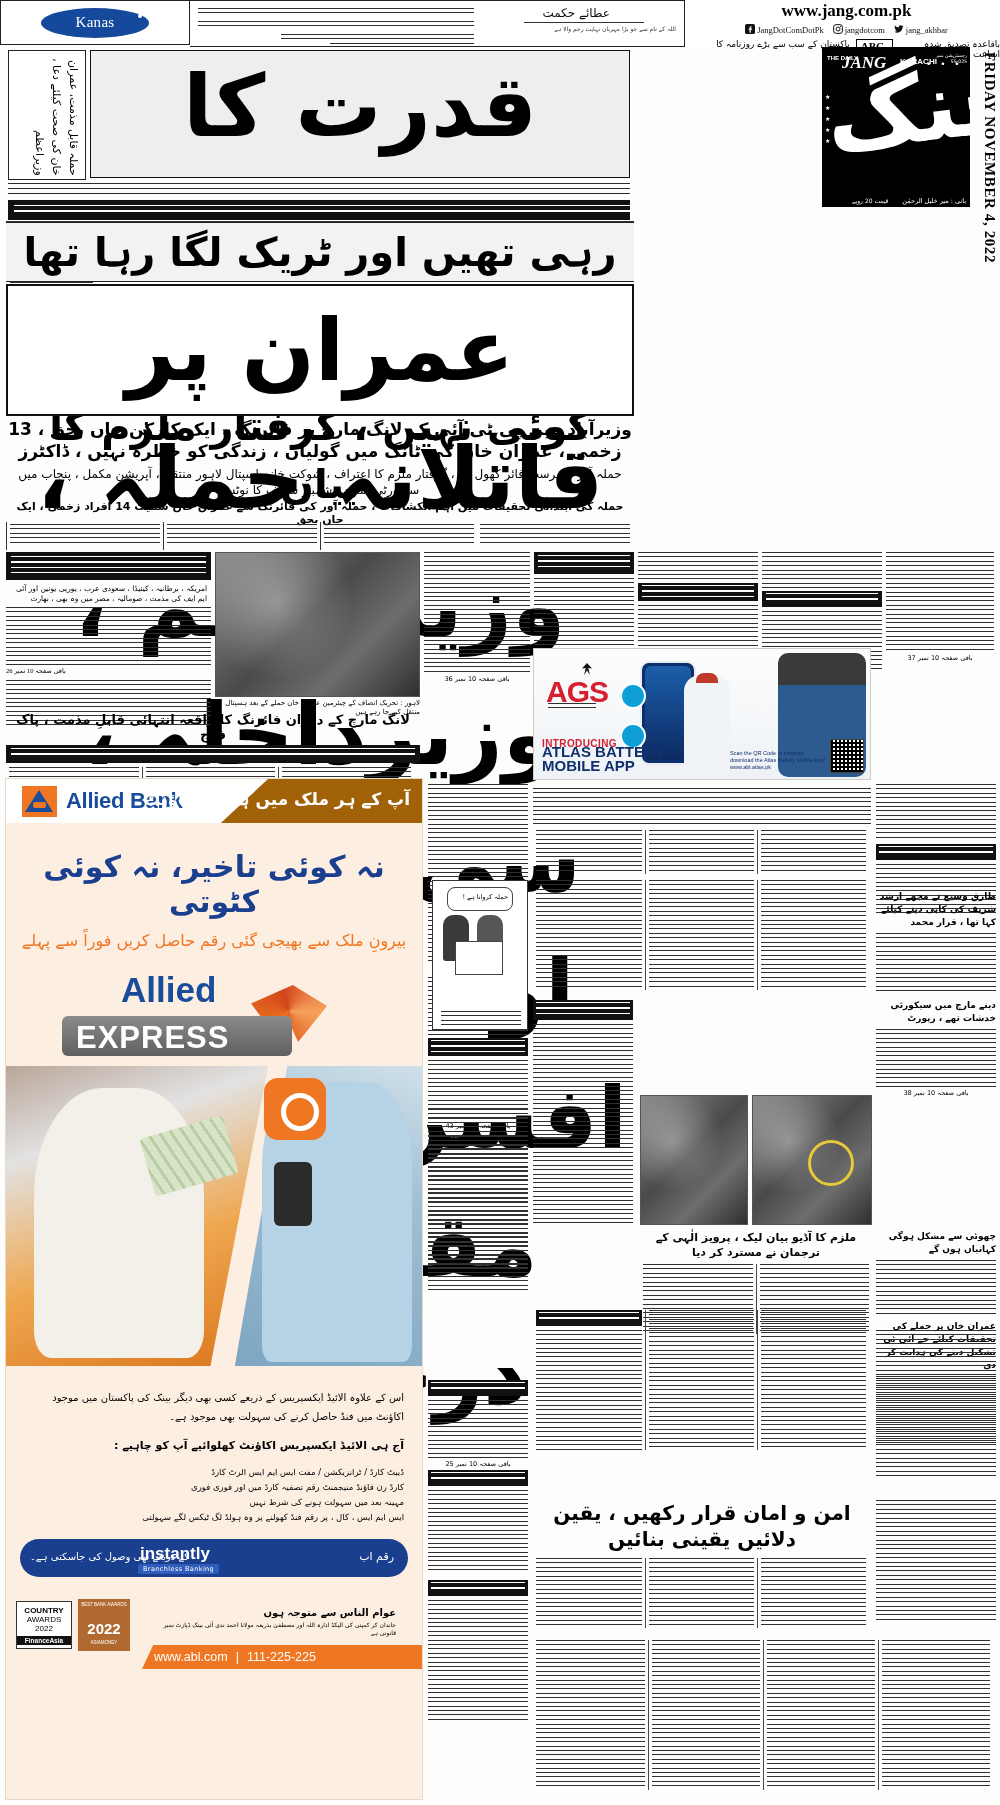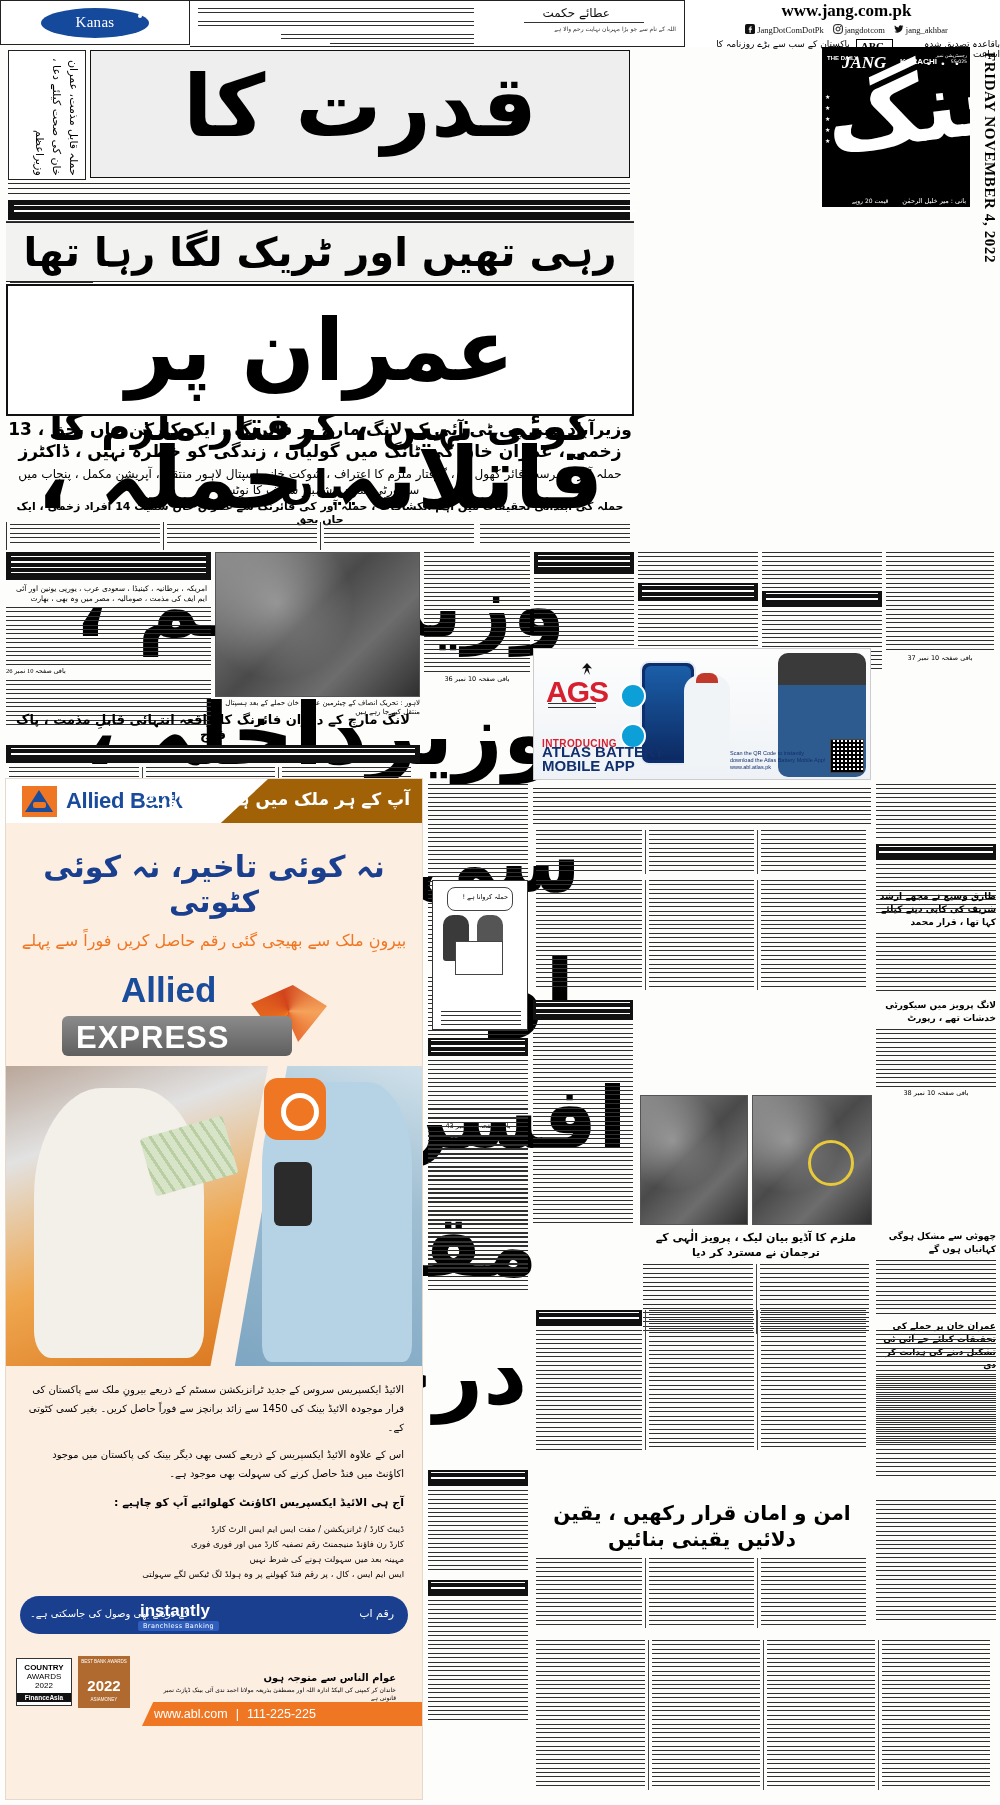--- a/index.html
+++ b/index.html
@@ -496,21 +496,21 @@
         </div>
       <div style="width:112px;padding:0 3px;border-left:1px solid #444;">
           <div class="tx s" style="height:110px;"></div>
         </div>
     </div>
   </div>
 
   <div style="position:absolute;left:876px;top:890px;width:120px;">
     <div class="urdu" style="font-size:9px;font-weight:bold;line-height:13px;">طارق وسیع نے مجھے ارشد شریف کی کاپی دینے کیلئے کہا تھا ، قرار محمد</div>
     <div class="tx s" style="height:60px;margin-top:4px;"></div>
-    <div class="urdu" style="font-size:9px;font-weight:bold;line-height:13px;margin-top:6px;">لانگ پرویز میں سیکورٹی خدشات تھے ، رپورٹ</div>
+    <div class="urdu" style="font-size:9px;font-weight:bold;line-height:13px;margin-top:6px;">دینے مارچ میں سیکورٹی خدشات تھے ، رپورٹ</div>
     <div class="tx s" style="height:60px;margin-top:4px;"></div>
     <div class="urdu" style="font-size:6.5px;text-align:center;">باقی صفحہ 10 نمبر 38</div>
   </div>
 
   <div class="photo" style="position:absolute;left:640px;top:1095px;width:108px;height:130px;"></div>
   <div class="photo" style="position:absolute;left:752px;top:1095px;width:120px;height:130px;">
     <div style="position:absolute;left:55px;top:44px;width:46px;height:46px;border:3px solid #e8c93a;border-radius:50%;z-index:3;"></div>
   </div>
 
   <div style="position:absolute;left:533px;top:1000px;width:100px;">
@@ -553,20 +553,27 @@
       <div style="width:112px;padding:0 3px;border-left:1px solid #444;">
           <div class="tx s" style="height:140px;"></div>
         </div>
     </div>
   </div>
 
   <div style="position:absolute;left:876px;top:1330px;width:120px;">
     <div class="tx s" style="height:150px;"></div>
   </div>
 
+  <div style="position:absolute;left:428px;top:1380px;width:100px;">
+    <div class="hdlblk" style="height:16px;padding:2px 3px;">
+        <div class="tx w" style="height:10px;"></div>
+      </div>
+    <div class="tx s" style="height:60px;margin-top:4px;"></div>
+    <div class="urdu" style="font-size:6.5px;text-align:center;">باقی صفحہ 10 نمبر 25</div>
+  </div>
 
   <div style="position:absolute;left:428px;top:1470px;width:100px;">
     <div class="hdlblk" style="height:16px;padding:2px 3px;">
         <div class="tx w" style="height:10px;"></div>
       </div>
     <div class="tx s" style="height:80px;margin-top:4px;"></div>
   </div>
 
   <div style="position:absolute;left:533px;top:1500px;width:338px;">
     <div class="urdu" style="font-size:20px;font-weight:bold;text-align:center;line-height:26px;">امن و امان قرار رکھیں ، یقین دلائیں یقینی بنائیں</div>
@@ -635,21 +642,20 @@
       <div class="ph-left"></div>
       <div class="ph-right"></div>
       <div class="ph-woman"></div>
       <div class="ph-cash"></div>
       <div class="ph-man"></div>
       <div class="ph-phone"></div>
       <div class="ph-bubble"></div>
     </div>
 
     <div class="abl-body">
-      <div class="urdu" style="font-size:10px;line-height:19px;">الائیڈ ایکسپریس سروس کے جدید ٹرانزیکشن سسٹم کے ذریعے بیرونِ ملک سے پاکستان کی قرار موجودہ الائیڈ بینک کی 1450 سے زائد برانچز سے فوراً حاصل کریں۔ بغیر کسی کٹوتی کے۔</div>
       <div class="urdu" style="font-size:10px;line-height:19px;margin-top:8px;">اس کے علاوہ الائیڈ ایکسپریس کے ذریعے کسی بھی دیگر بینک کی پاکستان میں موجود اکاؤنٹ میں فنڈ حاصل کرنے کی سہولت بھی موجود ہے۔</div>
       <div class="urdu" style="font-size:11px;line-height:19px;margin-top:10px;font-weight:bold;">آج ہی الائیڈ ایکسپریس اکاؤنٹ کھلوائیے آپ کو چاہیے :</div>
       <div class="abl-bullets">
         <div class="urdu" style="font-size:8.5px;line-height:15px;">ڈیبٹ کارڈ / ٹرانزیکشن / مفت ایس ایم ایس الرٹ کارڈ</div>
         <div class="urdu" style="font-size:8.5px;line-height:15px;">کارڈ رن فاؤنڈ منیجمنٹ رقم تصفیہ کارڈ میں اور فوری فوری</div>
         <div class="urdu" style="font-size:8.5px;line-height:15px;">مہینہ بعد میں سہولت ہونے کی شرط نہیں</div>
         <div class="urdu" style="font-size:8.5px;line-height:15px;">ایس ایم ایس ، کال ، پر رقم فنڈ کھولنے پر وہ ہولڈ لگ ٹیکس لگے سہولتی</div>
       </div>
     </div>
 
@@ -665,21 +671,21 @@
         <div class="l1">COUNTRY</div>
         <div class="l2">AWARDS</div>
         <div class="l2">2022</div>
         <div class="l3">FinanceAsia</div>
       </div>
       <div class="award2">
         <div class="t">BEST BANK AWARDS</div>
         <div class="y">2022</div>
         <div class="t">ASIAMONEY</div>
       </div>
-      <div style="position:absolute;left:140px;top:28px;width:250px;text-align:center;">
+      <div style="position:absolute;left:140px;top:20px;width:250px;text-align:center;">
         <div class="urdu" style="font-size:10px;font-weight:bold;">عوام الناس سے متوجہ ہوں</div>
         <div class="urdu" style="font-size:6px;line-height:8px;margin-top:3px;">خاندان کر کمپنی کی الیکڈ ادارہ اللہ اور مصطفیٰ بذریعہ مولانا احمد ندی آئی بینک ڈپازٹ نمبر قانونی ہے</div>
       </div>
       <div class="abl-contact">
         <span>www.abl.com</span>
         <span>|</span>
         <span>111-225-225</span>
       </div>
     </div>
   </div>

